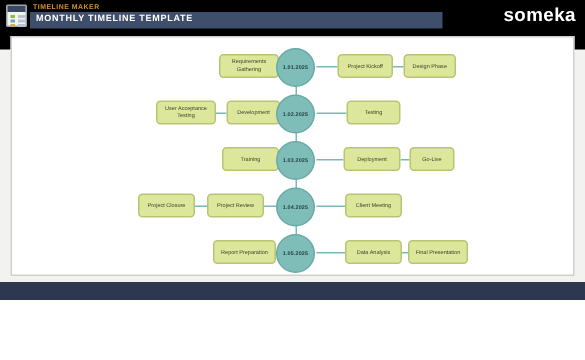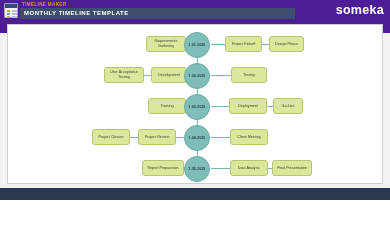--- a/index.html
+++ b/index.html
@@ -18,21 +18,21 @@
     height: 200px;
     background: #f2f2f0;
   }
 
   
   .header {
     position: absolute;
     left: 0; top: 0;
     width: 390px;
     height: 33px;
-    background: #4c1d95;
+    background: #000000;
   }
 
   .header-icon {
     position: absolute;
     left: 4px; top: 3px;
     width: 14px; height: 15px;
     background: #f4f4ef;
     border: 1px solid #9aa3b0;
     border-radius: 1px;
   }

